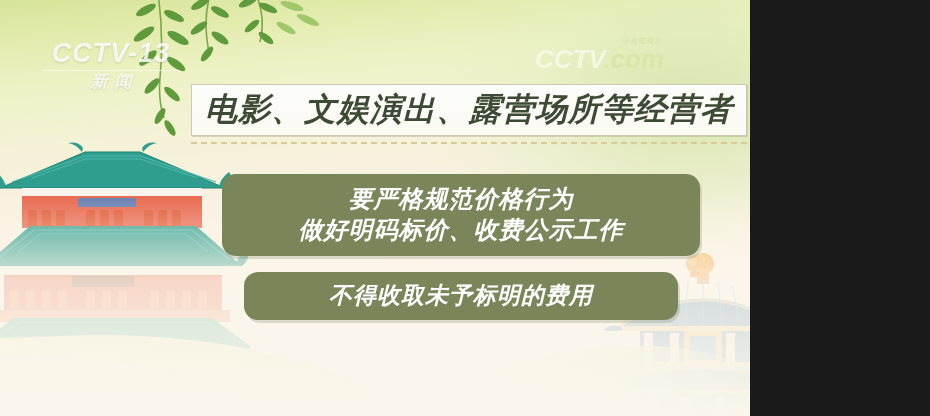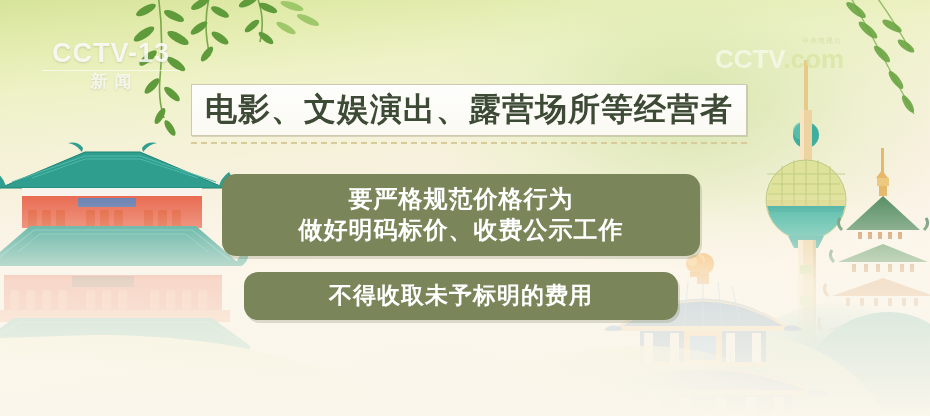--- a/index.html
+++ b/index.html
@@ -2,34 +2,35 @@
 <html><head>
 <meta charset="utf-8">
 <style>
   html, body {
     margin: 0;
     padding: 0;
     background: #1a1a1a;
   }
   #screen {
     position: relative;
-    width: 930px;
+    width: 750px;
     height: 416px;
     overflow: hidden;
     font-family: "Liberation Sans", "DejaVu Sans", sans-serif;
     background: linear-gradient(175deg,
         #d7e49a 0%,
         #e3ecae 9%,
         #eef2c6 19%,
         #f4f2d6 30%,
         #f8f1e0 44%,
         #fbf3e6 58%,
         #fbf4ea 72%,
         #f9f4ea 88%,
         #f6f2e6 100%);
+    font-style: italic;
   }
 
   
   .wash {
     position: absolute;
     pointer-events: none;
   }
   .wash-greenhaze {
     left: 430px; top: -60px; width: 520px; height: 330px;
     background: radial-gradient(ellipse at 50% 50%, rgba(206,226,160,0.75) 0%, rgba(226,238,188,0.4) 45%, rgba(246,245,220,0) 72%);

